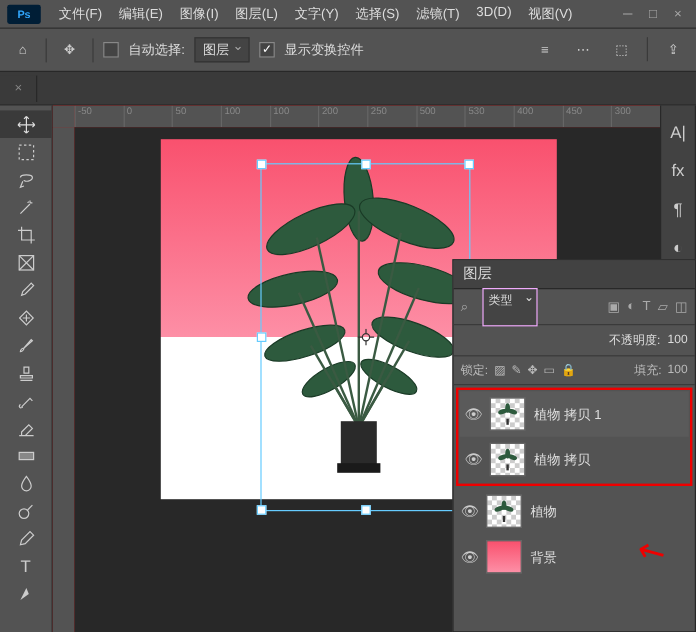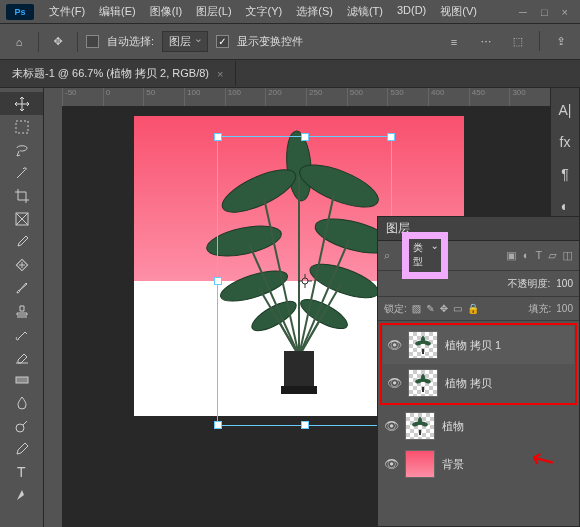--- a/index.html
+++ b/index.html
@@ -38,21 +38,21 @@
 .h-tl{top:-4px;left:-4px}.h-tm{top:-4px;left:50%;margin-left:-4px}.h-tr{top:-4px;right:-4px}
 .h-ml{top:50%;left:-4px;margin-top:-4px}.h-mr{top:50%;right:-4px;margin-top:-4px}
 .h-bl{bottom:-4px;left:-4px}.h-bm{bottom:-4px;left:50%;margin-left:-4px}.h-br{bottom:-4px;right:-4px}
 .center-pt{position:absolute;top:50%;left:50%;width:14px;height:14px;margin:-7px 0 0 -7px}
 .right-strip{width:30px;background:#424242;border-left:1px solid #282828;display:flex;flex-direction:column;padding-top:14px;gap:16px;align-items:center;border-right:1px solid #282828}
 .rs-icon{color:#ccc;font-size:14px}
 .layers-panel{position:absolute;top:216px;left:377px;width:203px;height:311px;background:#535353;border:1px solid #282828;z-index:10}
 .lp-head{height:24px;display:flex;align-items:center;padding:0 8px;font-size:12px;border-bottom:1px solid #282828;background:#424242}
 .lp-filter{height:30px;display:flex;align-items:center;padding:0 6px;gap:6px;border-bottom:1px solid #3a3a3a}
 .lp-search{width:12px;color:#aaa}
-.lp-type{background:#444;border:7px solid #f0abfc;padding:2px 14px 3px 4px;font-size:10px;position:relative;width:46px}
+.lp-type{background:#444;border:1px solid #f0abfc;padding:2px 14px 14px 4px;font-size:10px;position:relative;width:46px}
 .lp-type::after{content:"⌄";position:absolute;right:2px;top:1px}
 .lp-ficons{display:flex;gap:6px;margin-left:auto;color:#aaa;font-size:11px}
 .lp-blend{height:26px;display:flex;align-items:center;padding:0 6px;gap:6px;font-size:10px;border-bottom:1px solid #3a3a3a}
 .lp-blend .dropdown{flex:0 0 78px}
 .lp-lock{height:24px;display:flex;align-items:center;padding:0 6px;gap:5px;font-size:10px;border-bottom:1px solid #3a3a3a;color:#bbb}
 .lp-lock span{font-size:10px}
 .layer-list{padding:2px}
 .red-box{border:2px solid #e00;padding:1px;margin-bottom:2px}
 .layer-row{height:38px;display:flex;align-items:center;gap:7px;padding:0 4px}
 .layer-row.sel{background:#5a5a5a}
@@ -100,21 +100,20 @@
     <span class="tb-icon">≡</span>
     <span class="tb-icon">⋯</span>
     <span class="tb-icon">⬚</span>
     <div class="tb-sep"></div>
     <span class="tb-icon">⇪</span>
   </div>
 </div>
 
 <div class="tab-bar">
   <div class="doc-tab">
-    <span>未标题-1 @ 66.7% (植物 拷贝 2, RGB/8)</span>
     <span class="x">×</span>
   </div>
 </div>
 
 <div class="app-body">
   <div class="left-tools">
     <div class="ltool sel">
         <svg viewBox="0 0 16 16" fill="none" stroke="#ddd">
           <path d="M8 1v14M1 8h14M8 1l-2 2M8 1l2 2M8 15l-2-2M8 15l2-2M1 8l2-2M1 8l2 2M15 8l-2-2M15 8l-2 2"></path>
         </svg>

